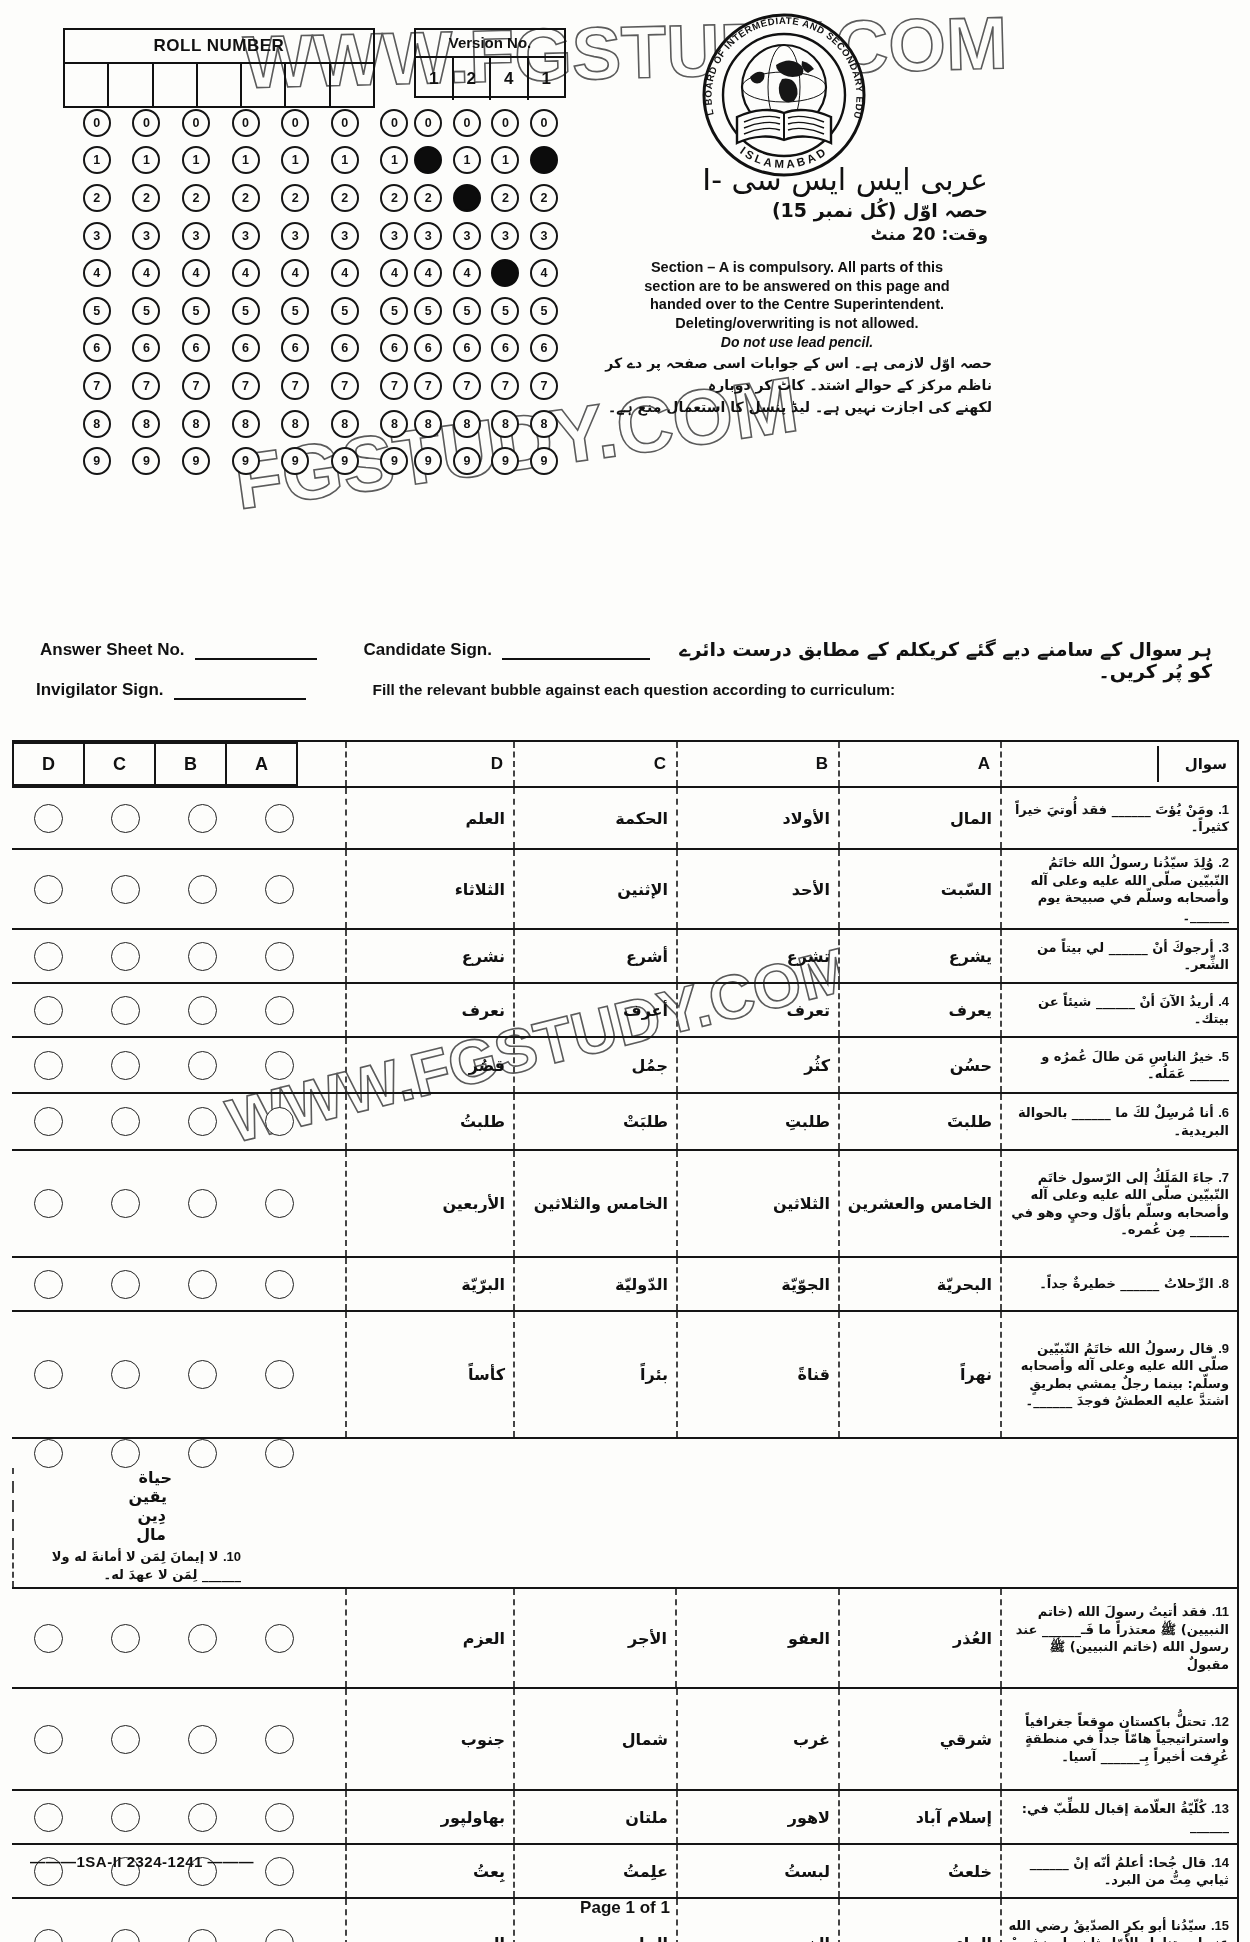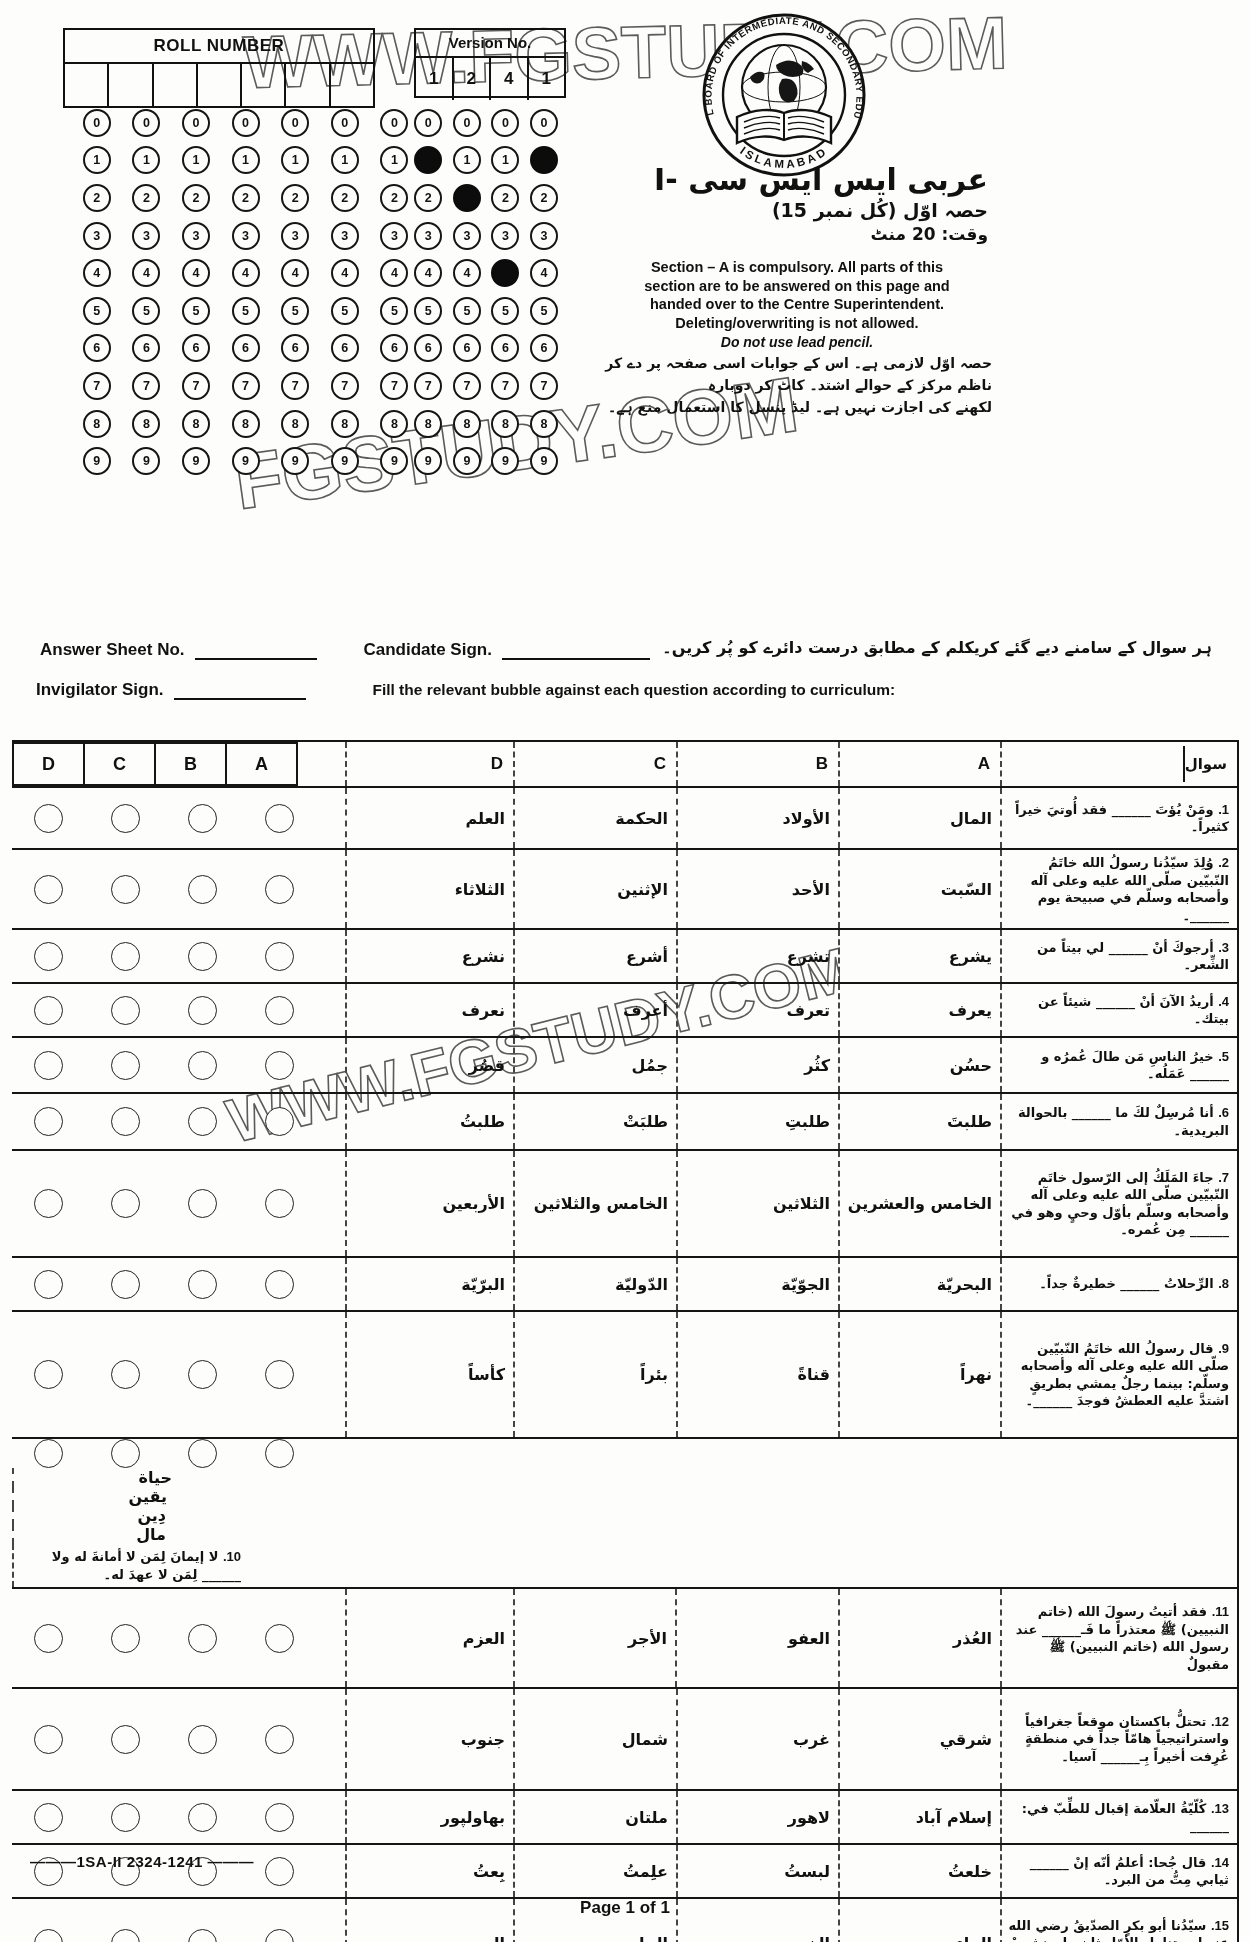--- a/index.html
+++ b/index.html
@@ -22,34 +22,34 @@
 
   
   .bgrid{position:absolute;display:grid;}
   .bub{width:24px;height:24px;border:2px solid #151515;border-radius:50%;
        display:flex;align-items:center;justify-content:center;
        font-size:12.5px;font-weight:bold;justify-self:center;align-self:center;background:#fdfdfb;}
   .bub.filled{background:#0c0c0c;border-color:#0c0c0c;color:transparent;}
 
   
   .titleblock{position:absolute;left:600px;top:163px;width:388px;text-align:right;}
-  .t1{font-size:30px;font-weight:bold;line-height:34px;}
+  .t1{font-size:30px;font-weight:normal;line-height:34px;}
   .t2{font-size:19px;font-weight:bold;line-height:26px;}
   .t3{font-size:17px;font-weight:bold;line-height:22px;}
   .enblock{position:absolute;left:618px;top:258px;width:358px;text-align:center;
            font-weight:bold;font-size:14.5px;line-height:18.5px;}
   .enit{font-style:italic;font-weight:bold;font-size:14px;margin-top:1px;}
   .urblock{position:absolute;left:592px;top:352px;width:400px;text-align:right;
            font-size:14px;line-height:22px;font-weight:bold;}
 
   
   .lbl{font-weight:bold;font-size:17px;}
   .blank{display:inline-block;border-bottom:2px solid #111;height:15px;vertical-align:bottom;}
   .fillinstr{font-weight:bold;font-size:15.5px;}
-  .ursmall{font-size:16px;font-weight:bold;}
+  .ursmall{font-size:19px;font-weight:bold;}
 
   
   .qtable{position:absolute;left:12px;top:740px;width:1225px;border-right:2.5px solid #151515;}
   .trow{display:flex;align-items:stretch;border-bottom:2.5px solid #151515;}
   .bzone{width:333px;display:flex;align-items:center;flex:none;}
   .abub{width:27px;height:27px;border:1.8px solid #222;border-radius:50%;flex:none;background:#fdfdfb;}
   .abub{margin-left:48px;}
   .abub:first-child{margin-left:22px;}
   .opt{border-left:2px dashed #444;display:flex;align-items:center;justify-content:flex-end;
        padding-right:8px;flex:none;box-sizing:border-box;}
@@ -61,21 +61,21 @@
   .qnum{font-family:"Liberation Sans",sans-serif;}
   
   .thead{border-top:2.5px solid #151515;display:flex;align-items:stretch;border-bottom:2.5px solid #151515;min-height:44px;}
   .hbox{width:73px;border:2.5px solid #151515;border-left-width:2px;margin-left:-2px;
         display:flex;align-items:center;justify-content:center;font-weight:bold;font-size:18px;box-sizing:border-box;}
   .hbox:first-child{margin-left:0;}
   .hb-zone{width:333px;display:flex;flex:none;align-items:stretch;}
   .hopt{display:flex;align-items:center;justify-content:flex-end;padding-right:10px;
         font-weight:bold;font-size:17px;}
   .hq{display:flex;align-items:center;justify-content:flex-end;}
-  .hq span{border-left:2px solid #151515;padding:9px 10px 9px 0;font-size:15px;font-weight:bold;}
+  .hq span{border-left:2px solid #151515;padding:9px 10px 9px 26px;font-size:15px;font-weight:bold;}
 
   .footcode{position:absolute;left:18px;top:1853px;width:1250px;text-align:left;
             font-weight:bold;font-size:15px;letter-spacing:.5px;margin-left:12px;}
   .footpage{position:absolute;left:0;top:1898px;width:1250px;text-align:center;
             font-weight:bold;font-size:17px;}
 </style>
 </head>
 <body>
 
 <div class="page">

